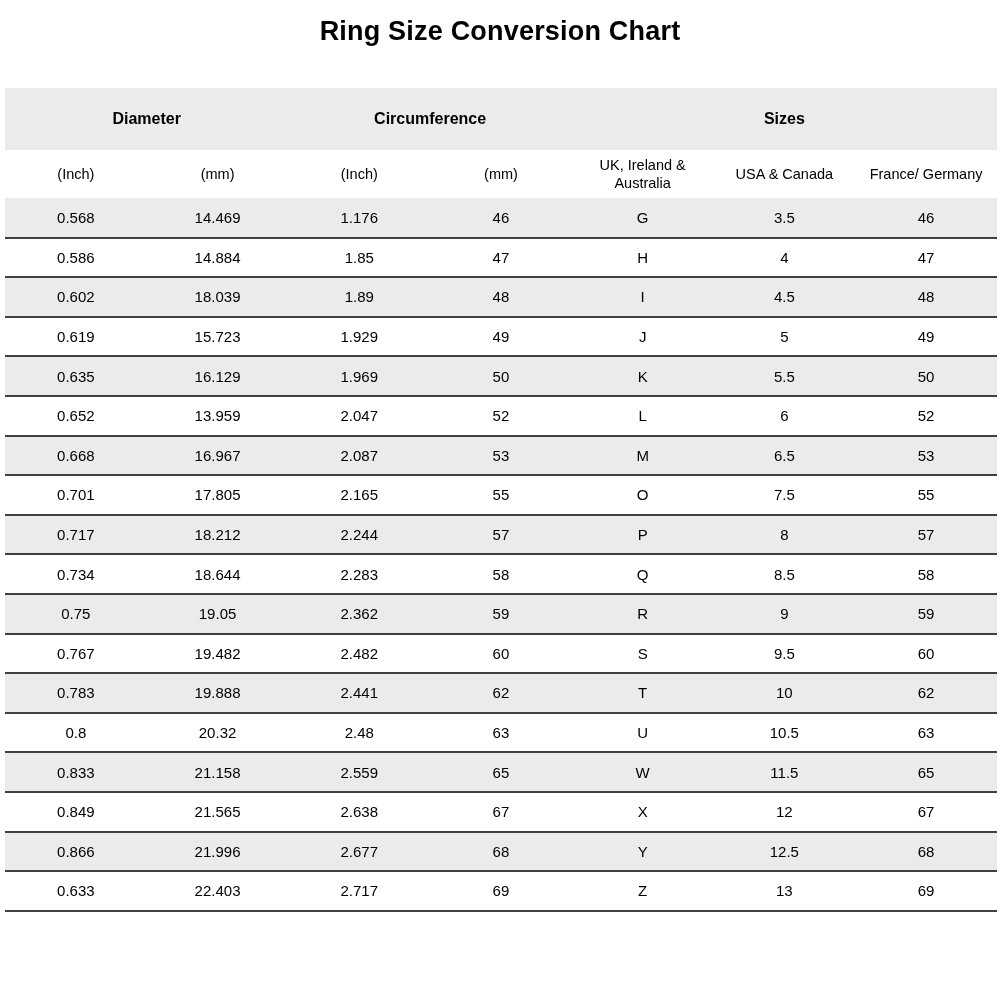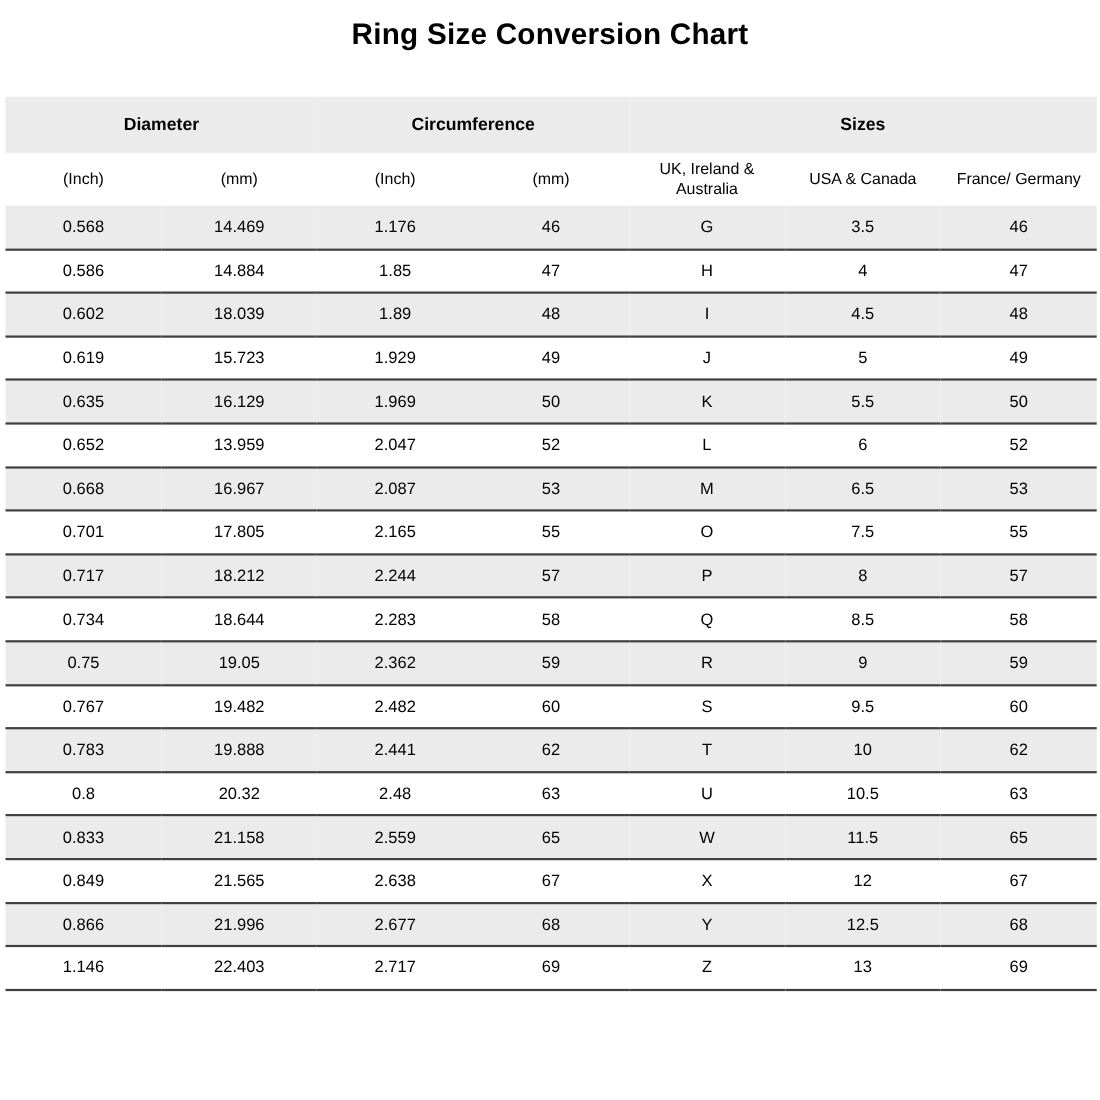--- a/index.html
+++ b/index.html
@@ -33,21 +33,21 @@
   }
   table.ring-table col { width: 14.2857%; }
   thead th {
     font-weight: bold;
     text-align: center;
     vertical-align: middle;
     padding: 0;
   }
   tr.group-row th {
     background: var(--stripe);
-    height: 51px;
+    height: 62px;
     font-size: 16px;
   }
   tr.units-row th {
     background: var(--bg);
     height: 48px;
     font-size: 14.5px;
     font-weight: normal;
     line-height: 1.25;
     padding: 0 14px;
   }
@@ -245,21 +245,21 @@
         <tr>
           <td>0.866</td>
           <td>21.996</td>
           <td>2.677</td>
           <td>68</td>
           <td>Y</td>
           <td>12.5</td>
           <td>68</td>
         </tr>
         <tr>
-          <td>1.146</td>
+          <td>0.633</td>
           <td>22.403</td>
           <td>2.717</td>
           <td>69</td>
           <td>Z</td>
           <td>13</td>
           <td>69</td>
         </tr>
       </tbody>
   </table>
 

